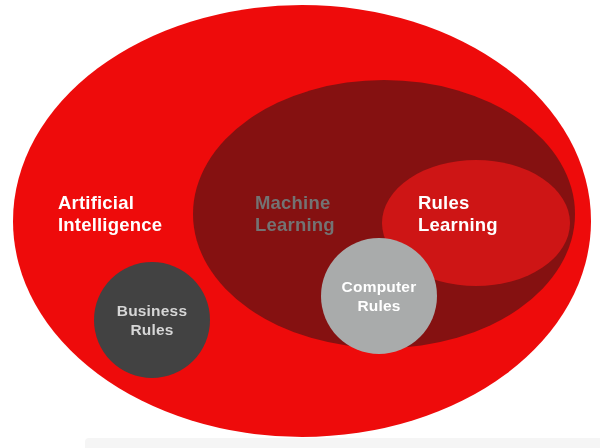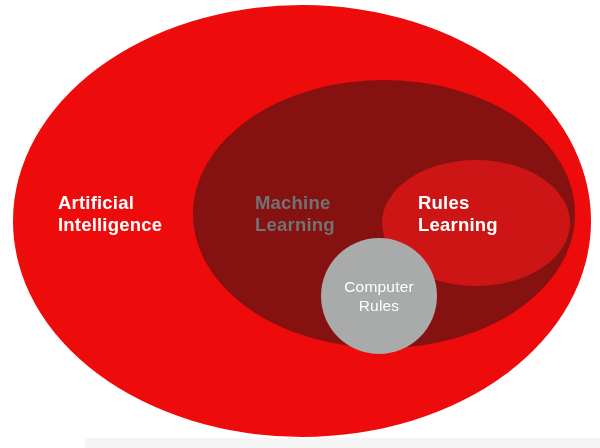--- a/index.html
+++ b/index.html
@@ -42,21 +42,21 @@
     white-space: nowrap;
   }
   .label-ai { left: 58px;  top: 192px; }
   .label-ml { left: 255px; top: 192px; }
   .label-dl { left: 418px; top: 192px; }
   .region-label span,
   .circle-label span { display: block; }
   .circle-label {
     font-size: 15.5px;
     line-height: 19px;
-    font-weight: 400;
+    font-weight: 700;
     letter-spacing: 0.2px;
   }
   
   .bottom-strip {
     position: absolute;
     left: 85px;
     top: 438px;
     width: 515px;
     height: 10px;
     border-radius: 4px 0 0 0;
@@ -73,20 +73,26 @@
 
   <div class="shape ellipse-dl" style="background-color: rgb(206, 21, 21);"></div>
 
   <div class="shape circle-cv" style="background-color: rgb(169, 171, 171);">
     <div class="circle-label" style="color: rgb(255, 255, 255);">
       <span>Computer</span>
       <span>Rules</span>
     </div>
   </div>
 
+  <div class="shape circle-br" style="background-color: rgb(66, 66, 66);">
+    <div class="circle-label" style="color: rgb(214, 214, 214);">
+      <span>Business</span>
+      <span>Rules</span>
+    </div>
+  </div>
 
   <div class="region-label label-ai" style="color: rgb(255, 255, 255);">
     <span>Artificial</span>
     <span>Intelligence</span>
   </div>
 
   <div class="region-label label-ml" style="color: #737373;">
     <span>Machine</span>
     <span>Learning</span>
   </div>

